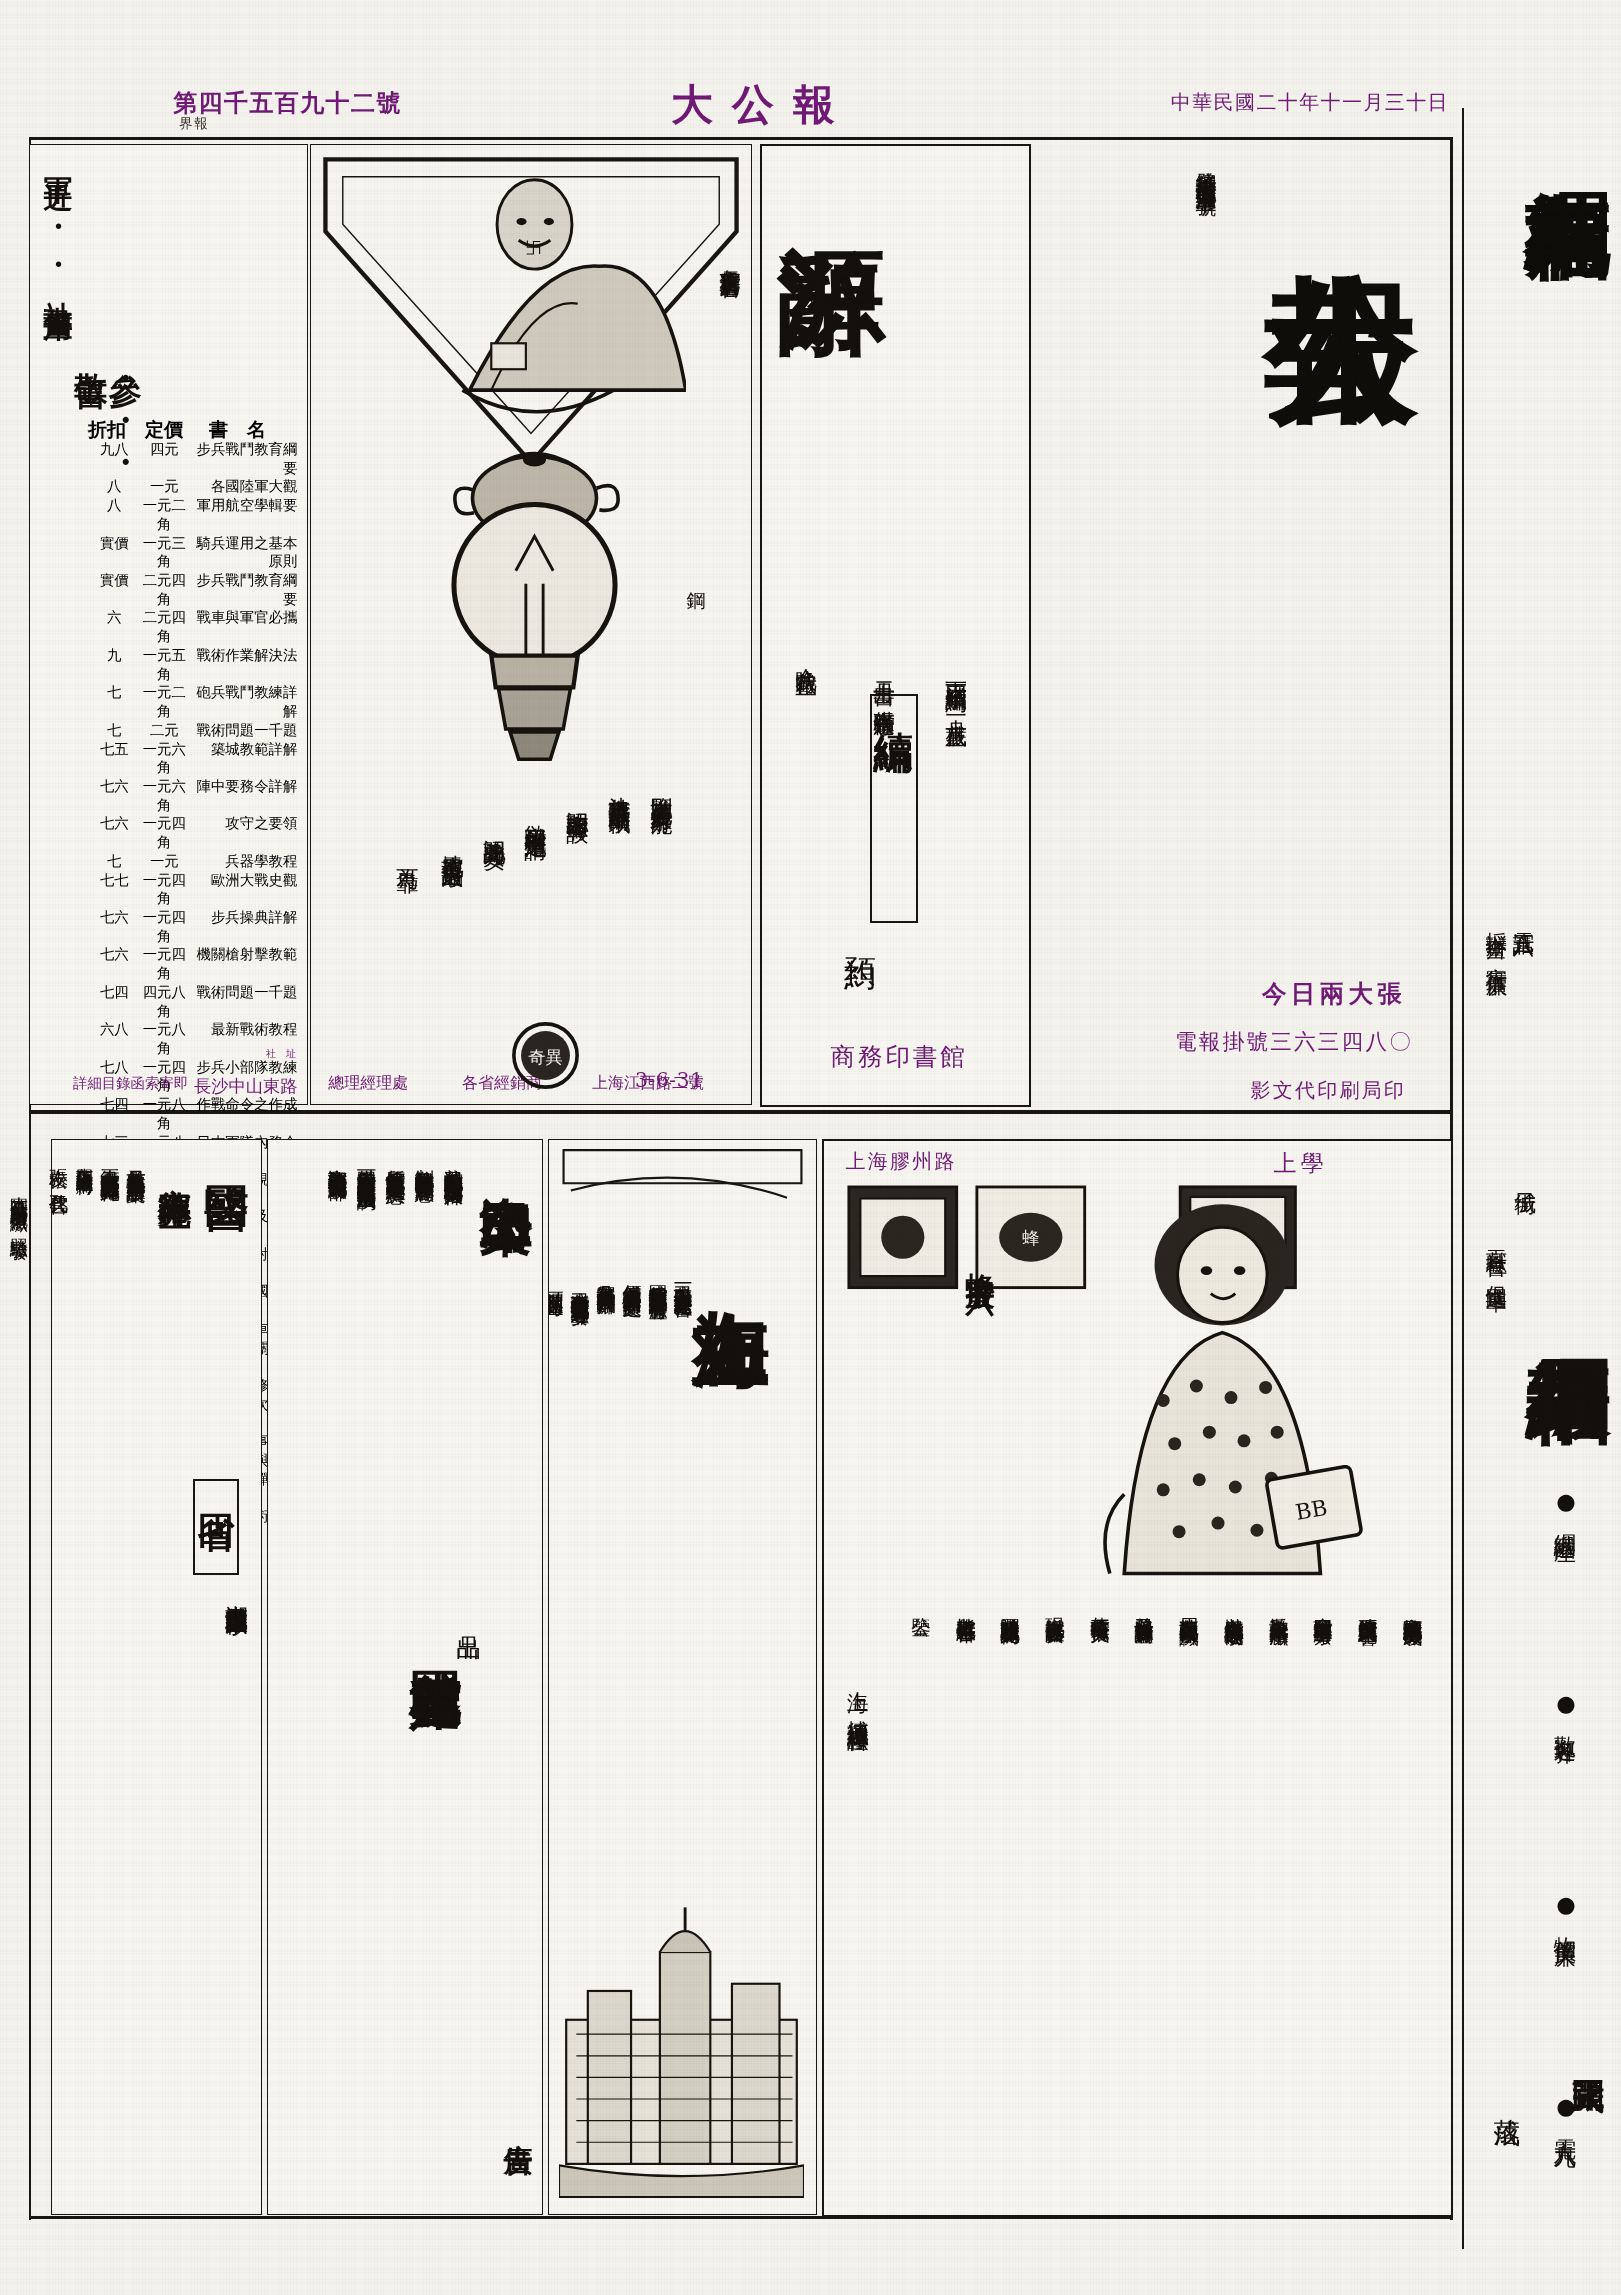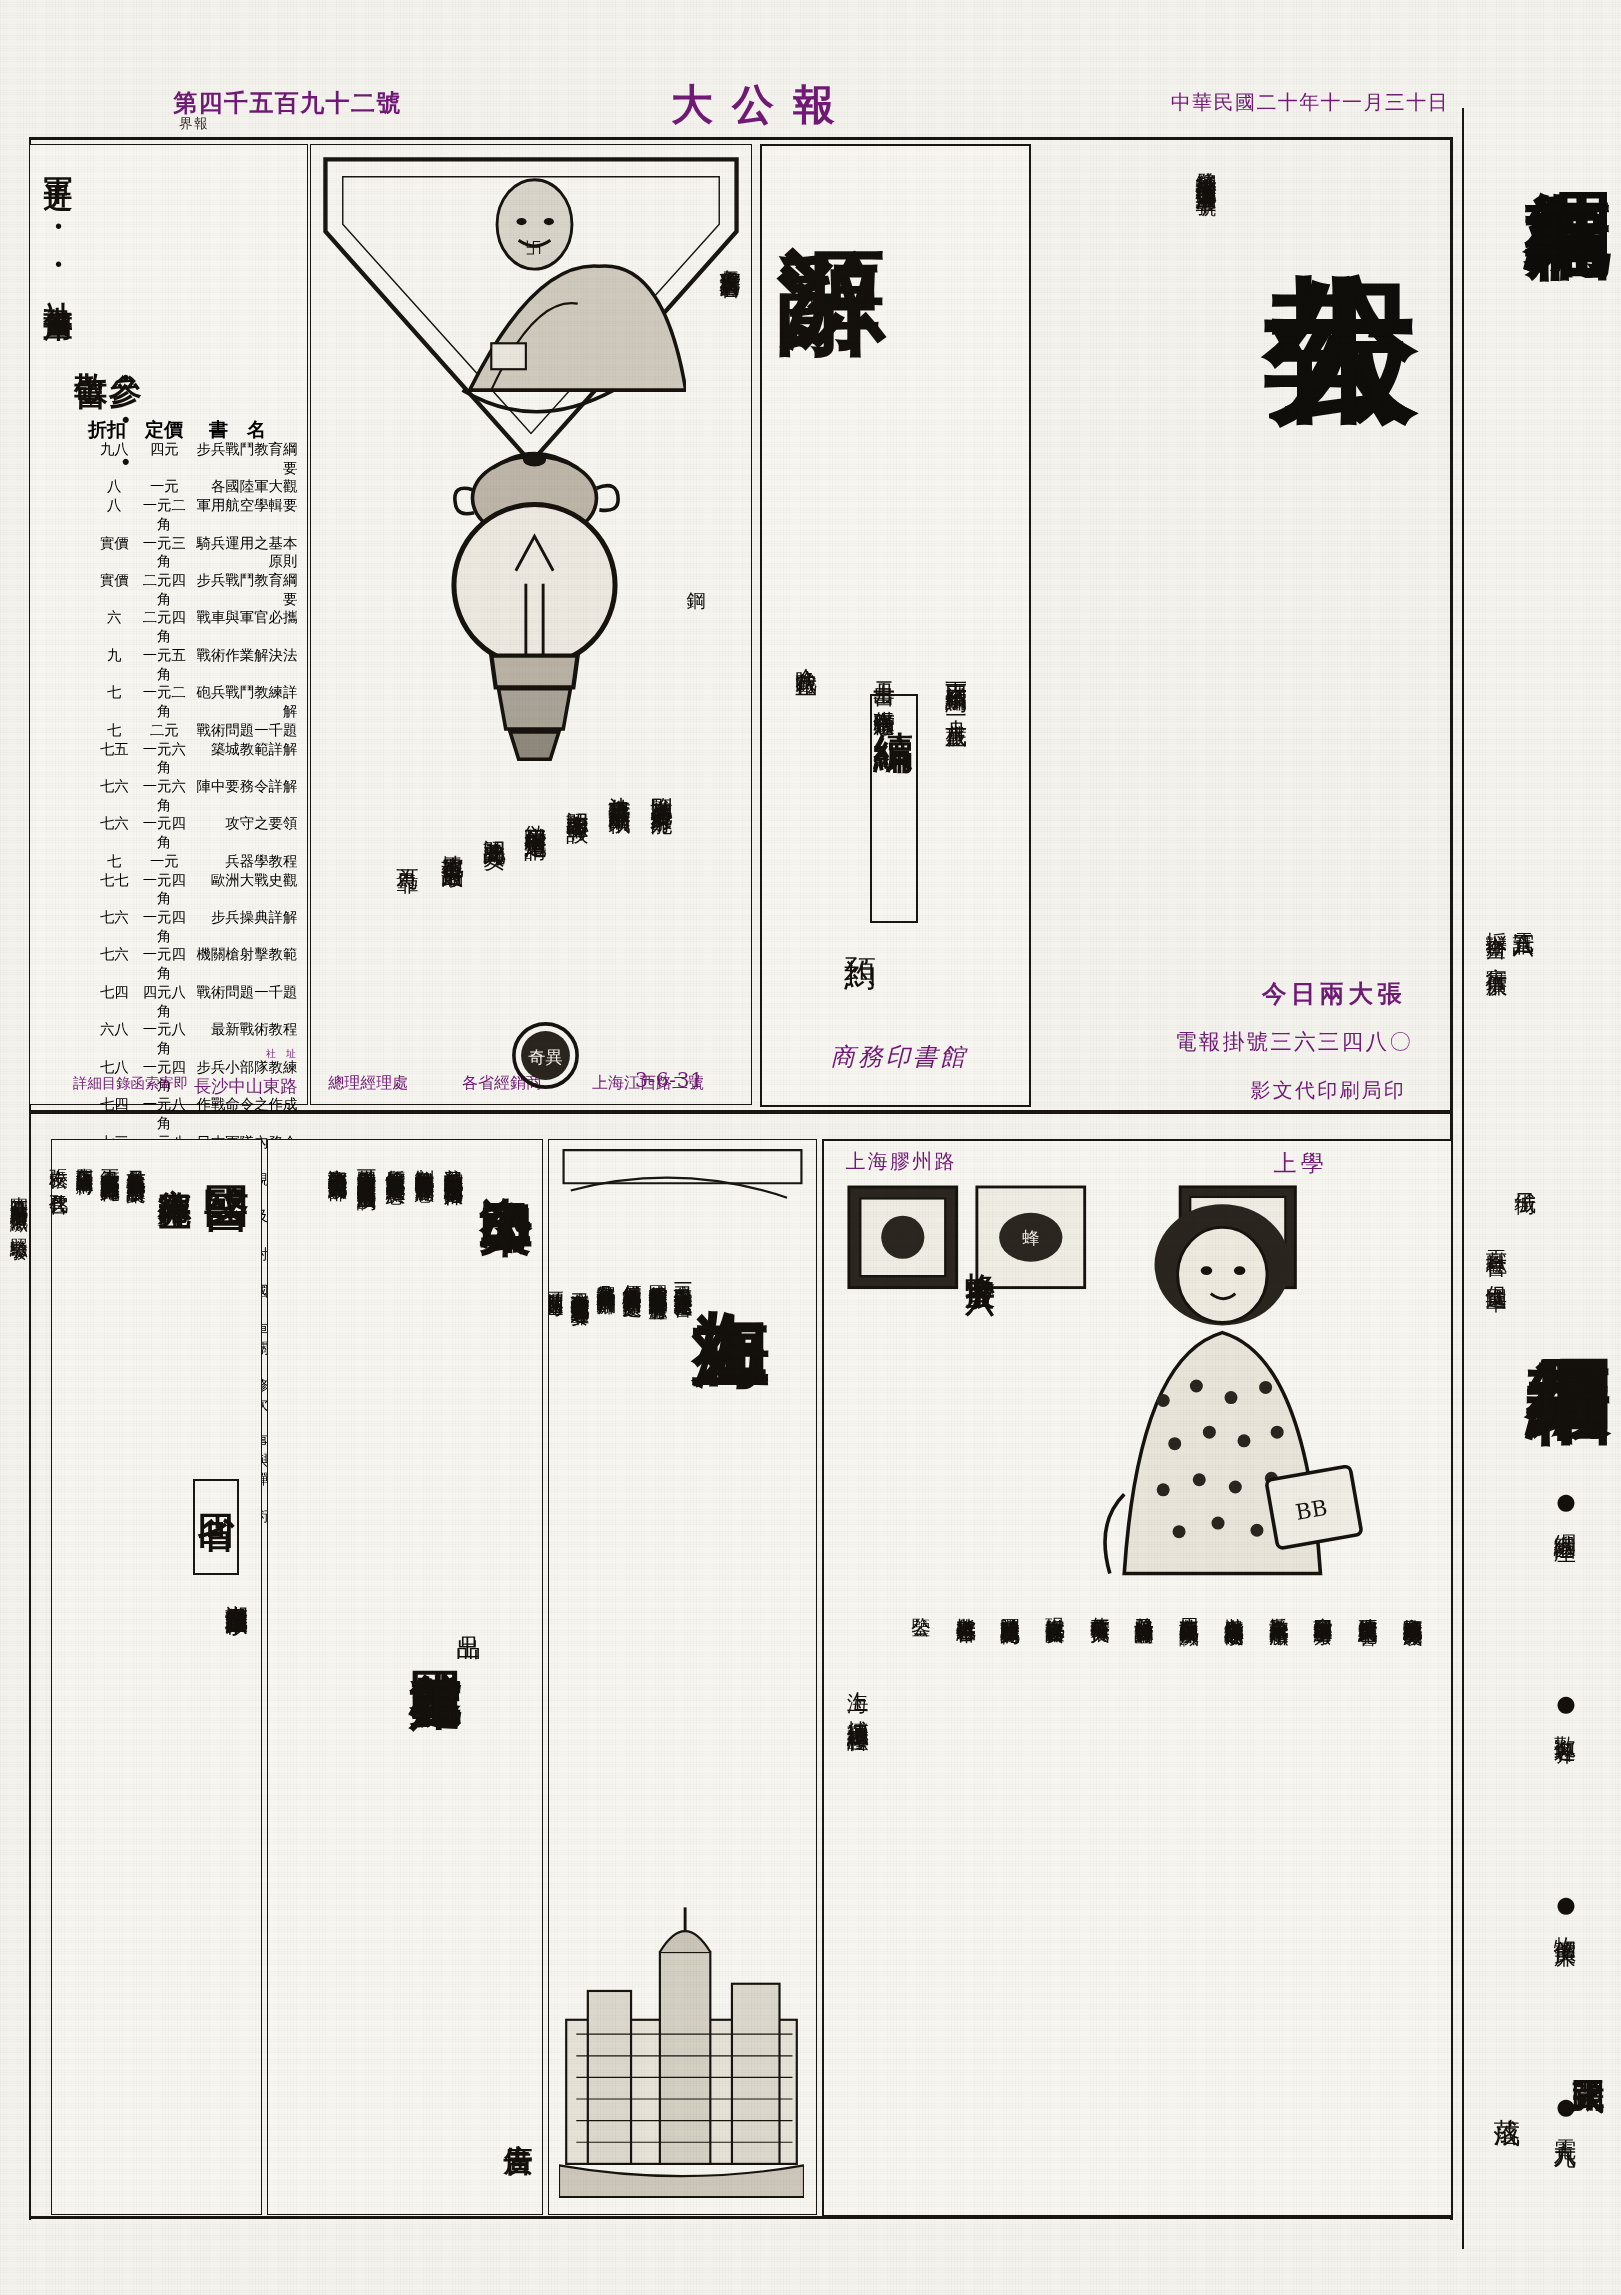--- a/index.html
+++ b/index.html
@@ -121,21 +121,21 @@
   #ciyuan-col1 {
     position: absolute; left: 32px; top: 505px; height: 404px;
     font-size: 21.6px; letter-spacing: 1.4px;
   }
   #ciyuan-col2 {
     position: absolute; left: 182px; top: 519px; height: 303px;
     font-size: 21.6px; letter-spacing: 1.4px;
   }
   #ciyuan-pub {
     position: absolute; left: 21.6px; top: 894px; width: 231px;
-    text-align: center; font-size: 24.5px; letter-spacing: 2.9px; font-style: italic;
+    text-align: center; font-size: 24.5px; letter-spacing: 2.9px;
   }
 
   
   #lamp-box {
     position: absolute; left: 310px; top: 144px; width: 440px; height: 959px;
     border: 1.4px solid #1a1713;
     background: #f6f4ef;
     overflow: hidden;
   }
   #lamp-text-1 { position: absolute; left: 339px; top: 634px; height: 288px; font-size: 22.3px; letter-spacing: 1.4px; }

